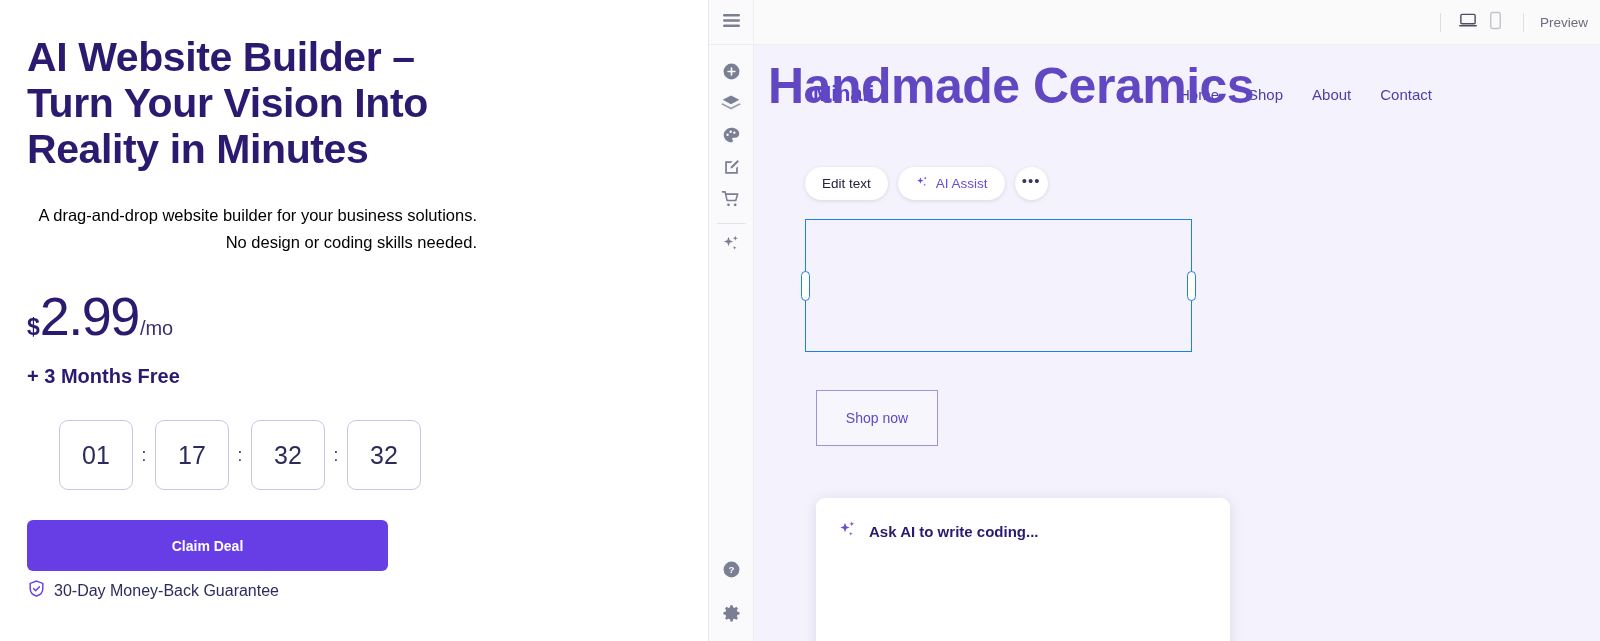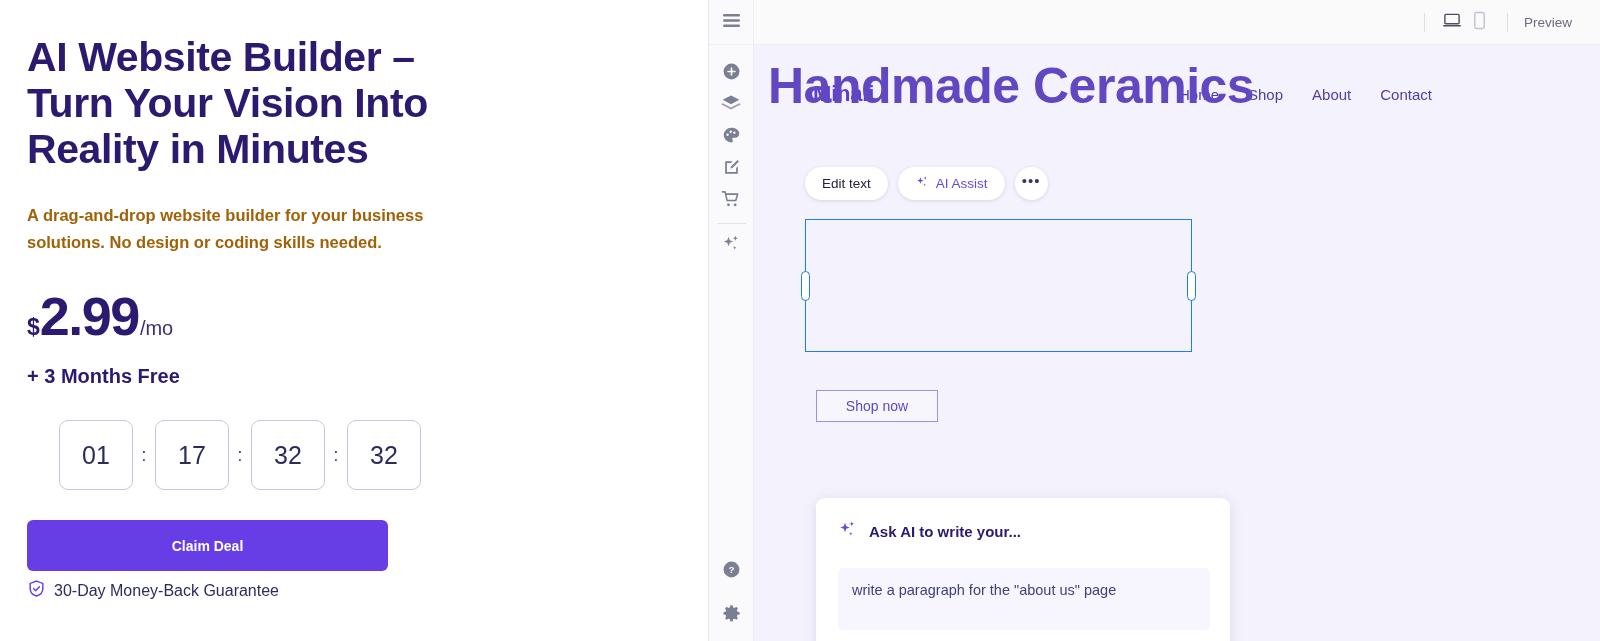--- a/index.html
+++ b/index.html
@@ -15,28 +15,28 @@
   .promo {
     position: absolute; left: 0; top: 0; width: 696px; height: 513px;
     background: #ffffff; padding: 34px 28px 0 27px;
   }
   .promo-title {
     font-size: 41px; line-height: 46px; font-weight: 700;
     color: #2b1a6f; letter-spacing: -0.4px; max-width: 470px;
   }
   .promo-sub {
     margin-top: 30px; font-size: 16.5px; line-height: 27px;
-    color: #a16207; max-width: 450px; font-weight: 700;
+    color: #000000; max-width: 450px; font-weight: 400; text-align: right;
   }
   .price-row {
     margin-top: 33px; display: flex; align-items: baseline;
     color: #2b1a6f;
   }
   .price-cur { font-size: 23px; font-weight: 700; line-height: 1; }
-  .price-main { font-size: 54px; font-weight: 700; line-height: 1; letter-spacing: -1.5px; }
+  .price-main { font-size: 54px; font-weight: 400; line-height: 1; letter-spacing: -1.5px; }
   .price-per { font-size: 20px; font-weight: 400; color: #3b2f72; margin-left: 1px; text-align: center; }
   .months-free {
     margin-top: 22px; font-size: 20px; font-weight: 700; color: #2b1a6f;
   }
   .timer { margin-top: 32px; display: flex; align-items: center; padding-left: 32px; }
   .timer-box {
     width: 74px; height: 70px; border: 1px solid #c9c7e0; border-radius: 9px;
     display: flex; align-items: center; justify-content: center;
     font-size: 25px; color: #2b2b5e; font-weight: 400; background: #fff;
   }
@@ -77,21 +77,21 @@
   .rail-bottom {
     position: absolute; bottom: 10px; left: 0; width: 45px;
     display: flex; flex-direction: column; align-items: center; gap: 12px;
   }
   .ic { fill: #7b7f93; }
 
   .topbar {
     position: absolute; left: 45px; top: 0; right: 0; height: 45px;
     background: #fafafb; border-bottom: 1px solid #ededf2;
     display: flex; align-items: center; justify-content: flex-end;
-    padding-right: 28px; gap: 0;
+    padding-right: 12px; gap: 0;
   }
   .vdiv { width: 1px; height: 19px; background: #dedee6; margin: 0 14px; }
   .dev-btn { width: 27px; height: 27px; display: flex; align-items: center; justify-content: center; cursor: pointer; }
   .preview-label {
     font-size: 13.5px; color: #6c6c80; padding-left: 2px; cursor: pointer;
   }
 
   
   .canvas {
     position: absolute; left: 45px; top: 45px; right: 0; bottom: 0;
@@ -138,21 +138,21 @@
     background: #fff; border-radius: 5px; top: 50%; margin-top: -15px;
   }
   .sel-handle.l { left: -5px; }
   .sel-handle.r { right: -5px; }
   .hero-title {
     position: absolute; left: 14px; top: 12px; font-size: 50px; line-height: 58px;
     font-weight: 700; color: #6147c2; letter-spacing: -0.5px; text-align: right;
   }
 
   .shop-btn {
-    position: absolute; left: 62px; top: 345px; width: 122px; height: 32px;
+    position: absolute; left: 62px; top: 345px; width: 122px; height: 56px;
     border: 1px solid #9f92dd; background: rgba(255,255,255,0.28);
     display: flex; align-items: center; justify-content: center;
     font-size: 14px; color: #5a4cc0; cursor: pointer;
   }
 
   .ai-card {
     position: absolute; left: 62px; top: 453px; width: 414px; height: 200px;
     background: #ffffff; border-radius: 9px;
     box-shadow: 0 2px 14px rgba(40,30,90,0.13); z-index: 6; padding: 22px 20px 0 22px;
   }
@@ -362,20 +362,19 @@
 
       <div class="ai-card">
         <div class="ai-head">
           <span>
             <svg width="19" height="19" viewBox="0 0 24 24" fill="#6a4ae0">
                 <path d="M8.8 3.6l1.6 4.3 4.3 1.6-4.3 1.6-1.6 4.3-1.6-4.3L2.9 9.5l4.3-1.6z"></path>
                 <path d="M17.4 1.8l.8 2.2 2.2.8-2.2.8-.8 2.2-.8-2.2-2.2-.8 2.2-.8z"></path>
                 <path d="M16.2 15l.6 1.7 1.7.6-1.7.6-.6 1.7-.6-1.7-1.7-.6 1.7-.6z"></path>
               </svg>
           </span>
-          <span>Ask AI to write your...</span>
-        </div>
-        <div class="ai-input">write a paragraph for the "about us" page</div>
+          <span>Ask AI to write coding...</span>
+        </div>
       </div>
 
     </div>
   </section>
 </div>
 
 </body></html>

